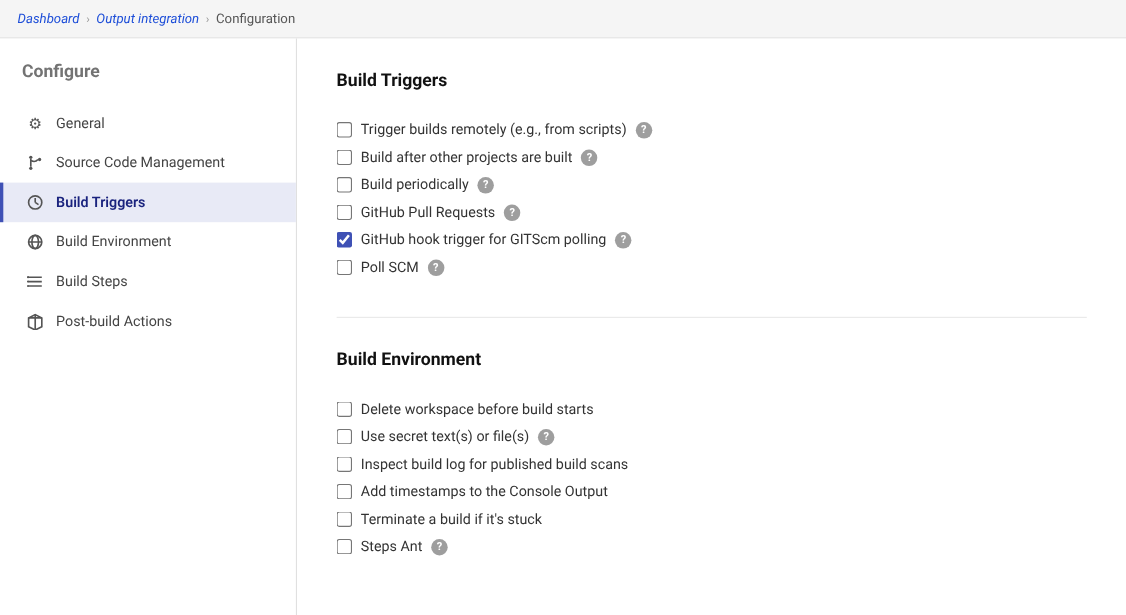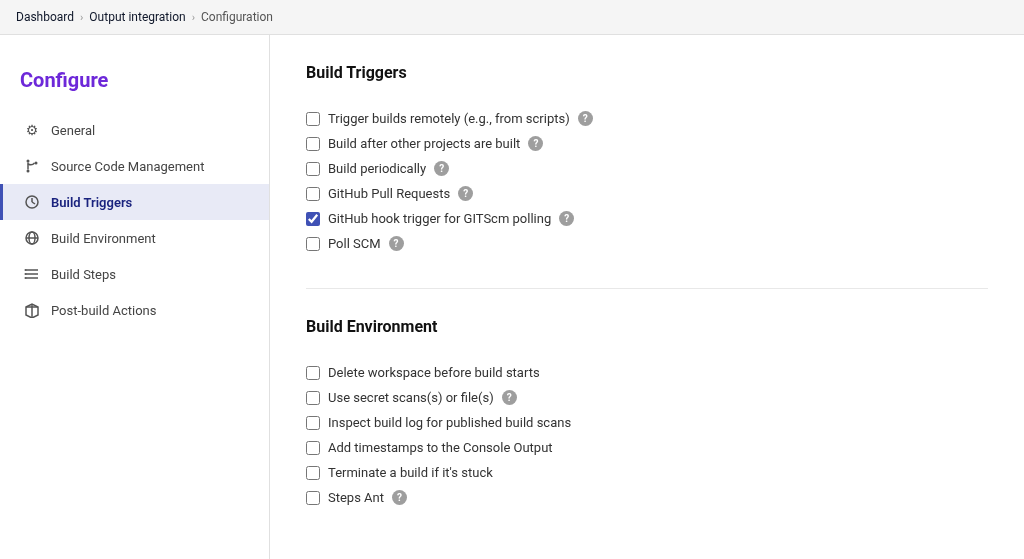--- a/index.html
+++ b/index.html
@@ -13,42 +13,42 @@
       display: flex;
       align-items: center;
       gap: 6px;
       padding: 10px 16px;
       font-size: 12px;
       color: #555;
       background: #f5f5f5;
       border-bottom: 1px solid #e0e0e0;
     }
     .breadcrumb a {
-      color: #0f172a;
+      color: #1d4ed8;
       text-decoration: none;
       cursor: pointer;
+      font-style: italic;
     }
     .breadcrumb-sep { color: #999; font-size: 11px; }
     .main-layout {
       display: flex;
       min-height: calc(100vh - 37px);
     }
     .sidebar {
       width: 270px;
       background: #fff;
       border-right: 1px solid #e0e0e0;
       padding: 20px 0;
       flex-shrink: 0;
     }
     .sidebar-title {
-      font-size: 20px;
+      font-size: 16px;
       font-weight: 700;
       padding: 0 20px 20px 20px;
-      color: #6d28d9;
-      margin-top: 13px;
+      color: #737373;
     }
     .sidebar-item {
       display: flex;
       align-items: center;
       gap: 10px;
       padding: 9px 20px;
       cursor: pointer;
       color: #444;
       font-size: 13px;
       border-left: 3px solid transparent;
@@ -80,21 +80,21 @@
     }
     .section-title {
       font-size: 16px;
       font-weight: 700;
       color: #111;
       margin-bottom: 18px;
       padding-bottom: 6px;
     }
     .checkbox-row {
       display: flex;
-      align-items: center;
+      align-items: flex-start;
       gap: 8px;
       padding: 5px 0;
       font-size: 13px;
       color: #333;
     }
     .checkbox-row input[type="checkbox"] {
       width: 14px;
       height: 14px;
       cursor: pointer;
       accent-color: #3f51b5;
@@ -250,21 +250,21 @@
     <div class="section">
       <div class="section-title">Build Environment</div>
 
       <div class="checkbox-row">
         <input type="checkbox" style="">
         <label>Delete workspace before build starts</label>
       </div>
 
       <div class="checkbox-row">
         <input type="checkbox" style="">
-        <label>Use secret scans(s) or file(s)</label>
+        <label>Use secret text(s) or file(s)</label>
         <span class="help-icon">?</span>
       </div>
 
       <div class="checkbox-row">
         <input type="checkbox" style="">
         <label>Inspect build log for published build scans</label>
       </div>
 
       <div class="checkbox-row">
         <input type="checkbox" style="">

